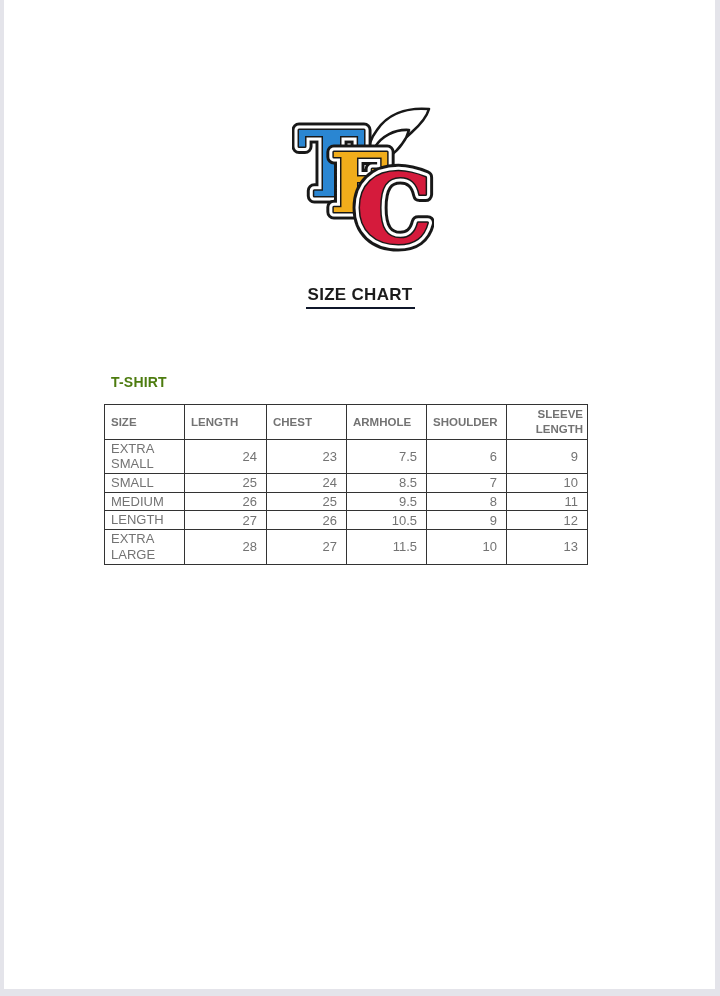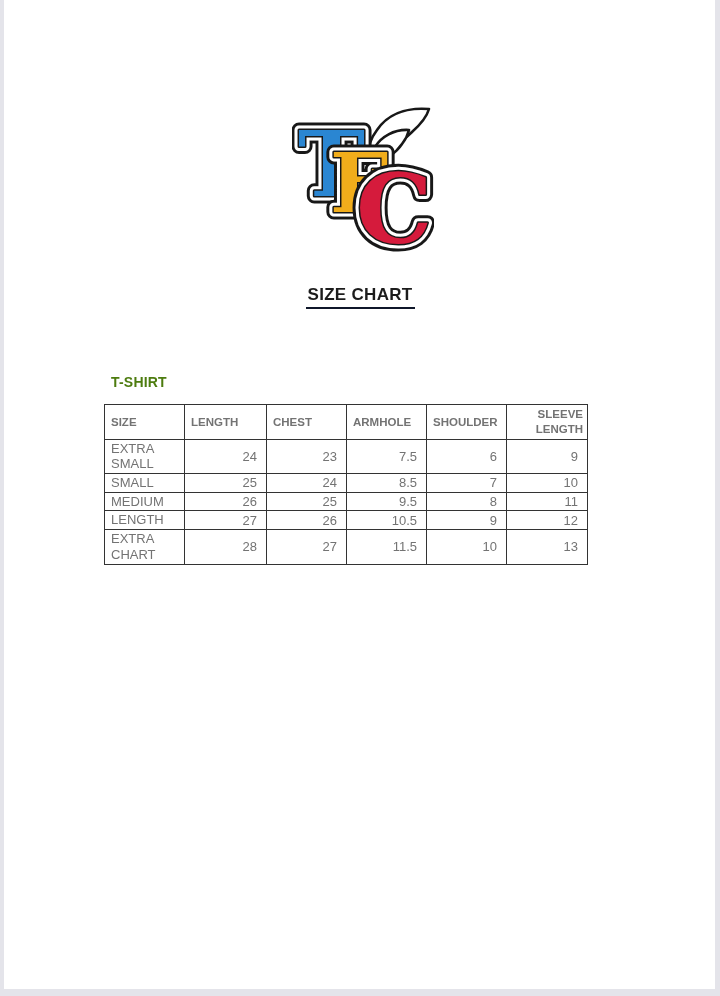--- a/index.html
+++ b/index.html
@@ -120,21 +120,21 @@
       </tr>
       <tr>
         <td class="size-cell">LENGTH</td>
         <td class="num">27</td>
         <td class="num">26</td>
         <td class="num">10.5</td>
         <td class="num">9</td>
         <td class="num">12</td>
       </tr>
       <tr>
-        <td class="size-cell">EXTRA CHART</td>
+        <td class="size-cell">EXTRA LARGE</td>
         <td class="num">28</td>
         <td class="num">27</td>
         <td class="num">11.5</td>
         <td class="num">10</td>
         <td class="num">13</td>
       </tr>
     </tbody>
   </table>
 </div>
 

